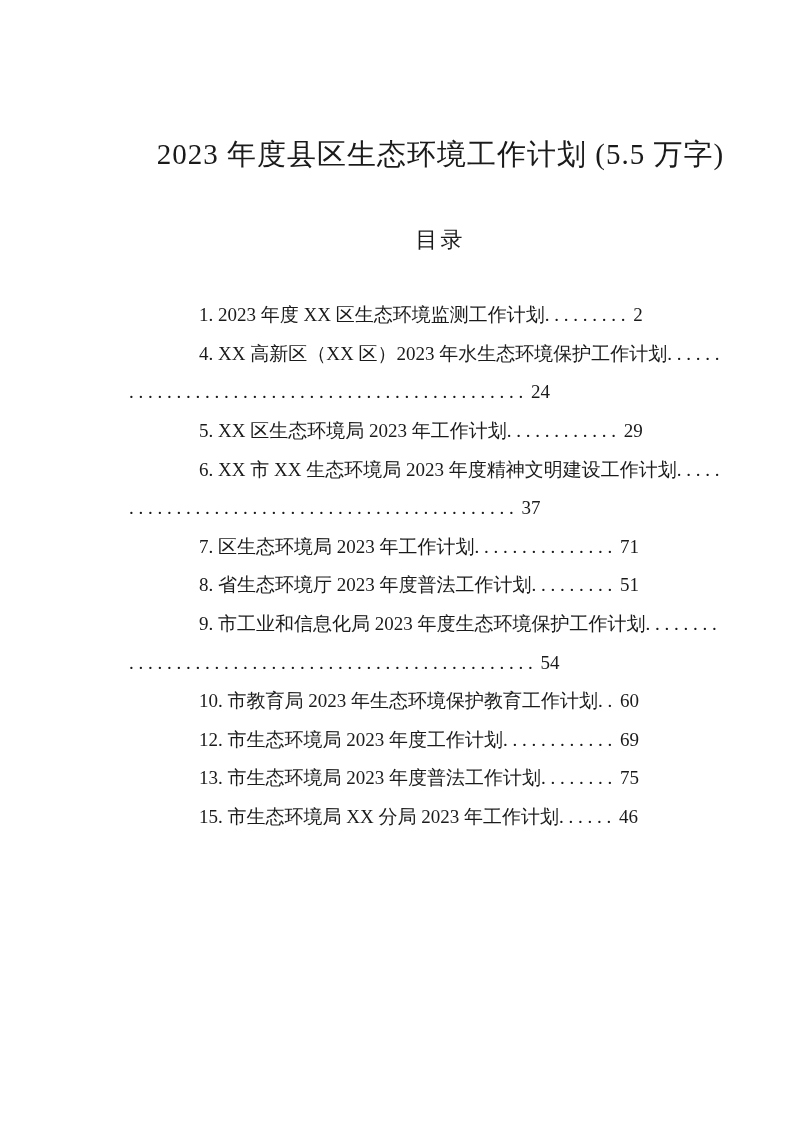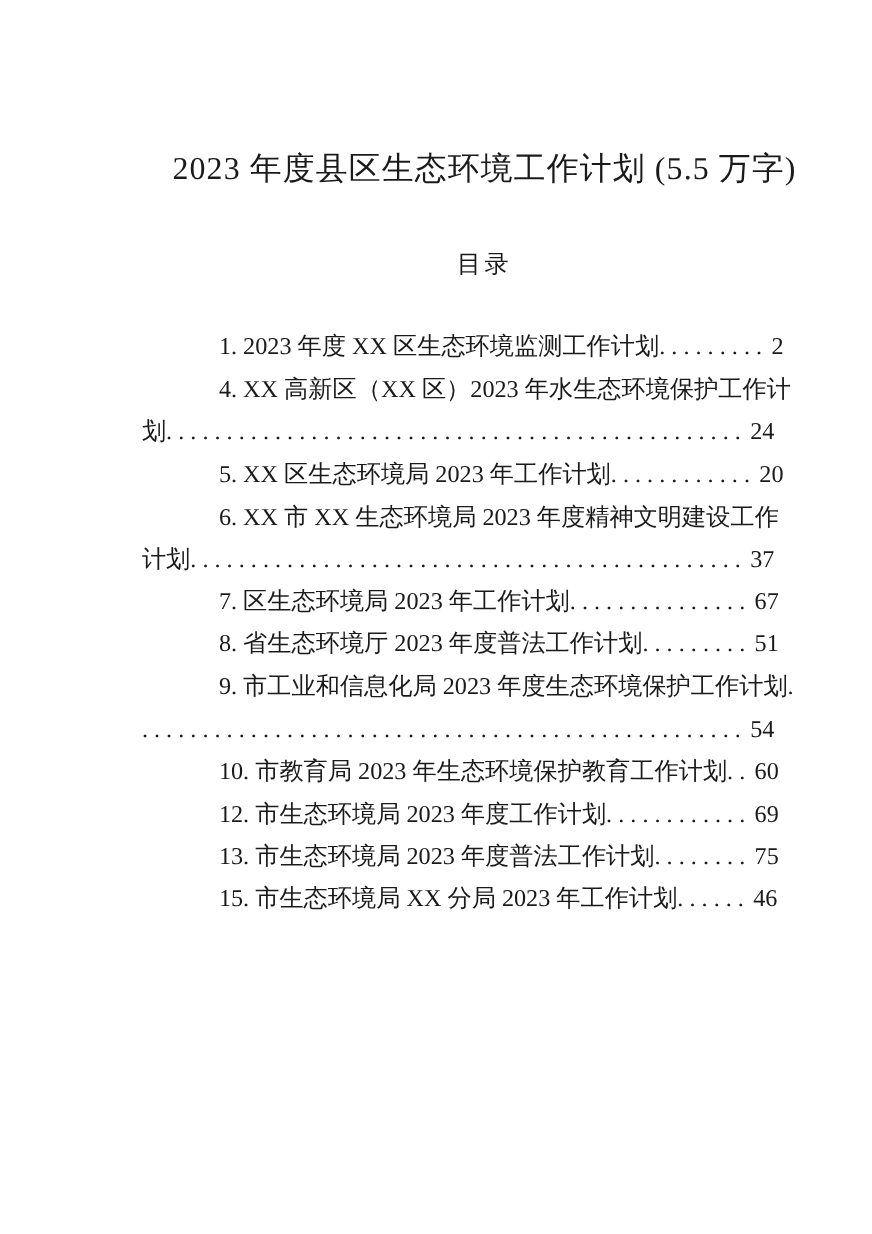--- a/index.html
+++ b/index.html
@@ -35,21 +35,21 @@
     padding-top: 52px;
     text-align: center;
     font-size: 22px;
     font-weight: 400;
     letter-spacing: 3px;
     line-height: 1.3;
   }
   .toc {
     margin: 42px 0 0 85px;
     width: 593px;
-    font-size: 22px;
+    font-size: 19px;
     line-height: 38.6px;
   }
   .toc-entry {
     margin: 0;
     text-indent: 70px; 
     text-align: left;
     cursor: pointer;
   }
   .toc-label { }
   .toc-dots {
@@ -61,23 +61,23 @@
 </style>
 </head>
 <body>
 
 <div class="page">
   <h1 class="doc-title">2023 年度县区生态环境工作计划 (5.5 万字)</h1>
   <h2 class="toc-heading">目录</h2>
   <nav class="toc">
       <p class="toc-entry"><span class="toc-label">1. 2023 年度 XX 区生态环境监测工作计划</span><span class="toc-dots">. . . . . . . . . </span><span class="toc-page">2</span></p>
       <p class="toc-entry"><span class="toc-label">4. XX 高新区（XX 区）2023 年水生态环境保护工作计划</span><span class="toc-dots">. . . . . . . . . . . . . . . . . . . . . . . . . . . . . . . . . . . . . . . . . . . . . . . . </span><span class="toc-page">24</span></p>
-      <p class="toc-entry"><span class="toc-label">5. XX 区生态环境局 2023 年工作计划</span><span class="toc-dots">. . . . . . . . . . . . </span><span class="toc-page">20</span></p>
+      <p class="toc-entry"><span class="toc-label">5. XX 区生态环境局 2023 年工作计划</span><span class="toc-dots">. . . . . . . . . . . . </span><span class="toc-page">29</span></p>
       <p class="toc-entry"><span class="toc-label">6. XX 市 XX 生态环境局 2023 年度精神文明建设工作计划</span><span class="toc-dots">. . . . . . . . . . . . . . . . . . . . . . . . . . . . . . . . . . . . . . . . . . . . . . </span><span class="toc-page">37</span></p>
-      <p class="toc-entry"><span class="toc-label">7. 区生态环境局 2023 年工作计划</span><span class="toc-dots">. . . . . . . . . . . . . . . </span><span class="toc-page">67</span></p>
+      <p class="toc-entry"><span class="toc-label">7. 区生态环境局 2023 年工作计划</span><span class="toc-dots">. . . . . . . . . . . . . . . </span><span class="toc-page">71</span></p>
       <p class="toc-entry"><span class="toc-label">8. 省生态环境厅 2023 年度普法工作计划</span><span class="toc-dots">. . . . . . . . . </span><span class="toc-page">51</span></p>
       <p class="toc-entry"><span class="toc-label">9. 市工业和信息化局 2023 年度生态环境保护工作计划</span><span class="toc-dots">. . . . . . . . . . . . . . . . . . . . . . . . . . . . . . . . . . . . . . . . . . . . . . . . . . . </span><span class="toc-page">54</span></p>
       <p class="toc-entry"><span class="toc-label">10. 市教育局 2023 年生态环境保护教育工作计划</span><span class="toc-dots">. . </span><span class="toc-page">60</span></p>
       <p class="toc-entry"><span class="toc-label">12. 市生态环境局 2023 年度工作计划</span><span class="toc-dots">. . . . . . . . . . . . </span><span class="toc-page">69</span></p>
       <p class="toc-entry"><span class="toc-label">13. 市生态环境局 2023 年度普法工作计划</span><span class="toc-dots">. . . . . . . . </span><span class="toc-page">75</span></p>
       <p class="toc-entry"><span class="toc-label">15. 市生态环境局 XX 分局 2023 年工作计划</span><span class="toc-dots">. . . . . . </span><span class="toc-page">46</span></p>
     </nav>
 </div>
 
 </body></html>

